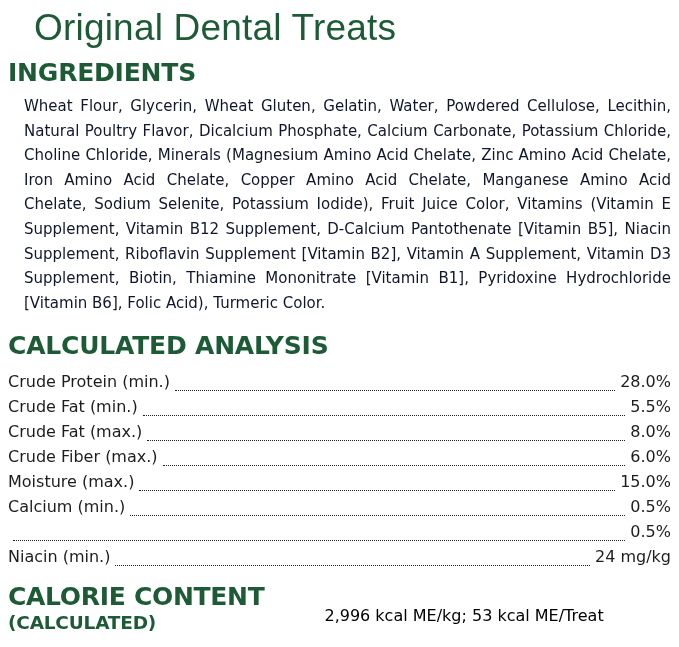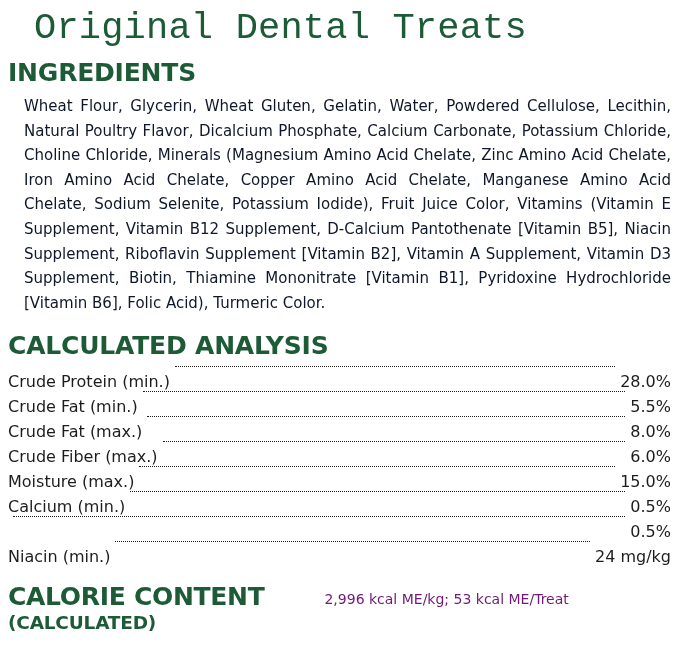--- a/index.html
+++ b/index.html
@@ -14,21 +14,21 @@
     color: #1d1d1b;
     overflow: hidden;
   }
   .page {
     box-sizing: border-box;
     width: 679px;
     height: 647px;
     padding: 6px 8px 0 8px;
   }
   .product-title {
-    font-family: Liberation Mono, monospace;
+    font-family: Liberation Sans, sans-serif;
     color: #1d5b36;
     font-size: 37px;
     line-height: 44px;
     font-weight: 400;
     letter-spacing: 0.2px;
     margin: 0 0 4px 0;
     padding-left: 26px;
   }
   .section-head {
     color: #1d5b36;
@@ -50,21 +50,21 @@
   #analysis-head {
     margin-top: 16px;
   }
   .analysis-list {
     margin: 8px 0 0 0;
     padding: 0;
     list-style: none;
   }
   .analysis-row {
     display: flex;
-    align-items: flex-start;
+    align-items: flex-end;
     font-size: 16px;
     line-height: 25px;
     white-space: nowrap;
   }
   .analysis-label { flex: 0 0 auto; }
   .dots {
     flex: 1 1 auto;
     overflow: hidden;
     margin: 0 5px;
     position: relative;
@@ -88,25 +88,26 @@
     flex: 0 0 auto;
   }
   .calorie-sub {
     display: block;
     font-size: 18.5px;
     line-height: 24px;
     letter-spacing: -0.2px;
   }
   .calorie-value {
     flex: 1 1 auto;
-    font-size: 14px;
+    font-size: 16px;
     line-height: 25px;
     padding-left: 60px;
     padding-top: 4px;
-    color: #701a75;
+    color: #000000;
+    margin-top: 16px;
   }
 </style>
 </head>
 <body>
 
 <div class="page">
 
   <h1 class="product-title">Original Dental Treats</h1>
 
   <h2 class="section-head" id="ingredients-head">INGREDIENTS</h2>

